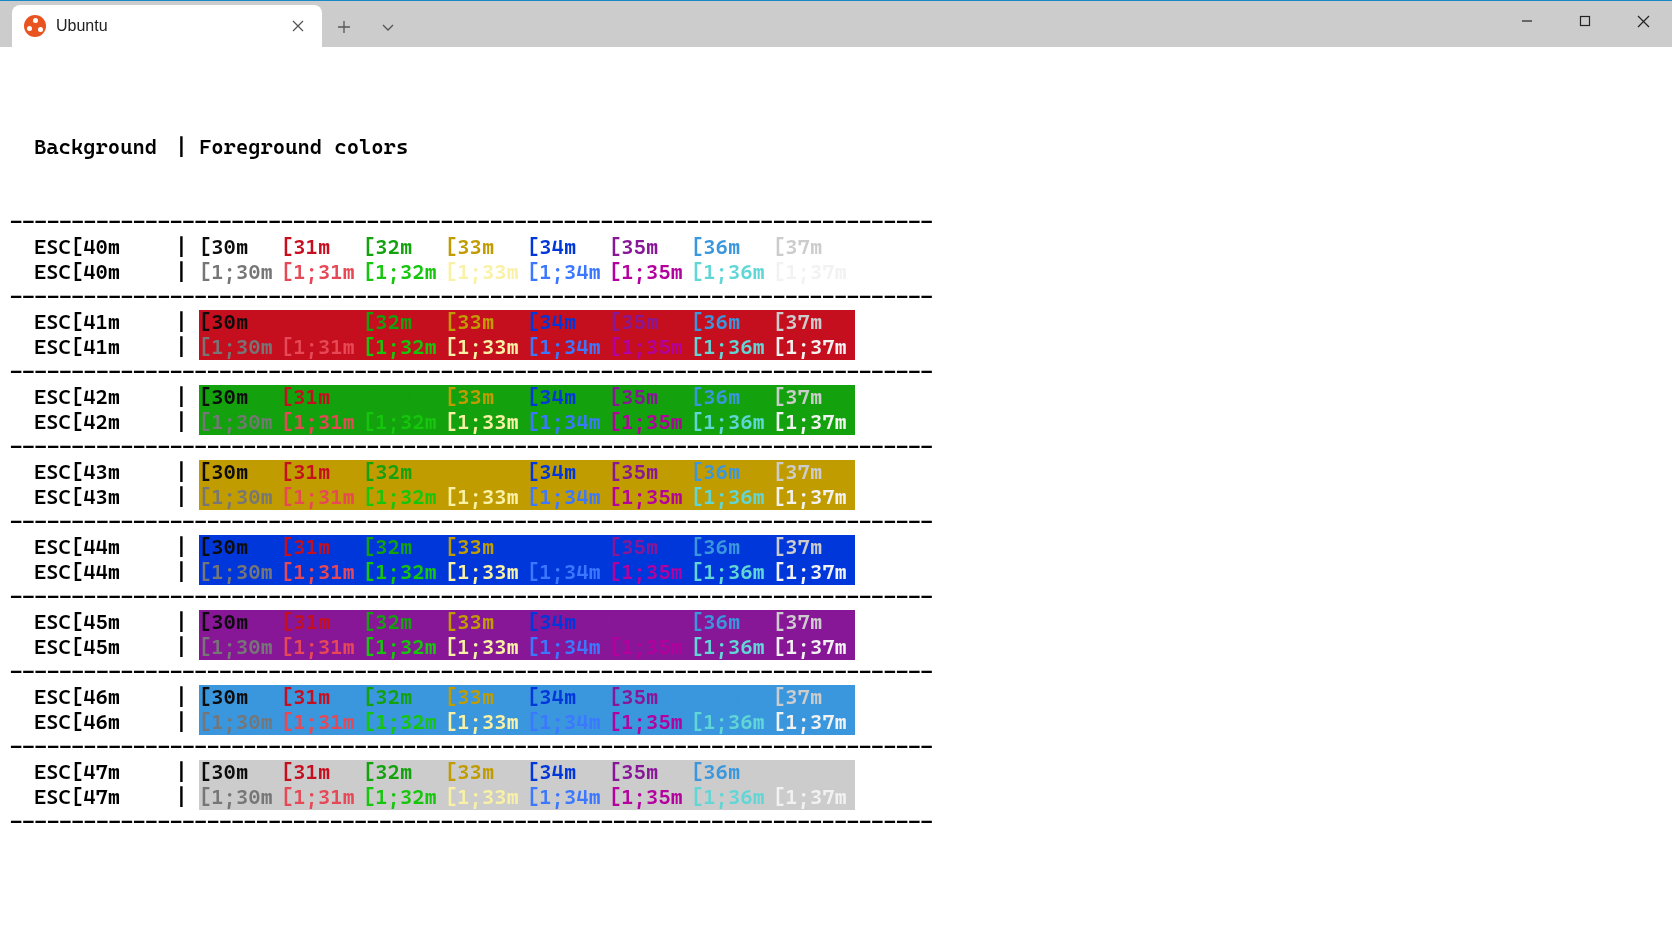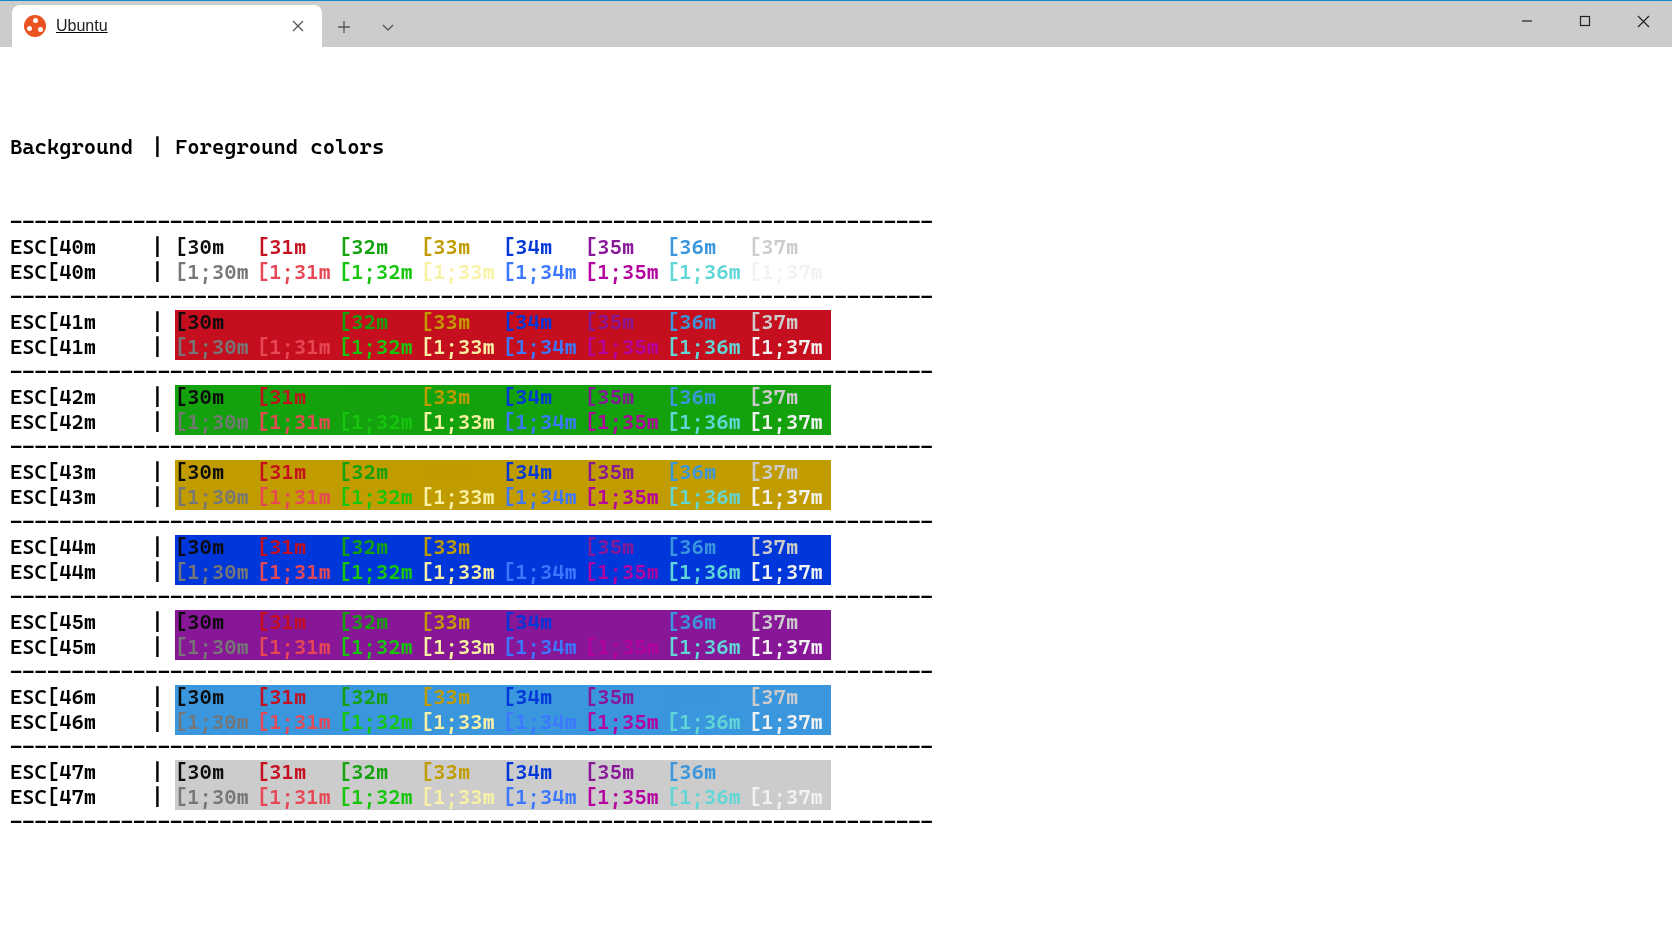--- a/index.html
+++ b/index.html
@@ -22,21 +22,20 @@
   .tab {
     background: #fff;
     height: 42px;
     width: 310px;
     margin-left: 12px;
     border-radius: 8px 8px 0 0;
     display: flex;
     align-items: center;
     padding: 0 12px;
     gap: 10px;
-    text-decoration: underline;
   }
   .tab-icon {
     width: 22px; height: 22px;
     border-radius: 50%;
     background: #e9531f;
     position: relative;
     flex-shrink: 0;
   }
   .tab-icon::before,
   .tab-icon::after,
@@ -77,21 +76,21 @@
   .terminal {
     font-family: "Cascadia Mono","Consolas","Courier New",monospace;
     font-size: 21px;
     line-height: 25px;
     padding: 38px 10px 10px 10px;
     white-space: pre;
     color: #000;
     background: #fff;
     font-weight: 600;
   }
-  .row { display: flex; }
+  .row { display: flex; margin-left: 24px; }
   .lbl-bg  { width: 130px; }
   .lbl-sep { width: 35px; text-align: center; }
   .cell { display:inline-block; width: 82px; }
   
   .fg30{color:#0c0c0c}.fg31{color:#c50f1f}.fg32{color:#13a10e}.fg33{color:#c19c00}
   .fg34{color:#0037da}.fg35{color:#881798}.fg36{color:#3a96dd}.fg37{color:#cccccc}
   .fg130{color:#767676}.fg131{color:#e74856}.fg132{color:#16c60c}.fg133{color:#f9f1a5}
   .fg134{color:#3b78ff}.fg135{color:#b4009e}.fg136{color:#61d6d6}.fg137{color:#f2f2f2}
   .bg40{background:#ffffff}.bg41{background:#c50f1f}.bg42{background:#13a10e}.bg43{background:#c19c00}
   .bg44{background:#0037da}.bg45{background:#881798}.bg46{background:#3a96dd}.bg47{background:#cccccc}

